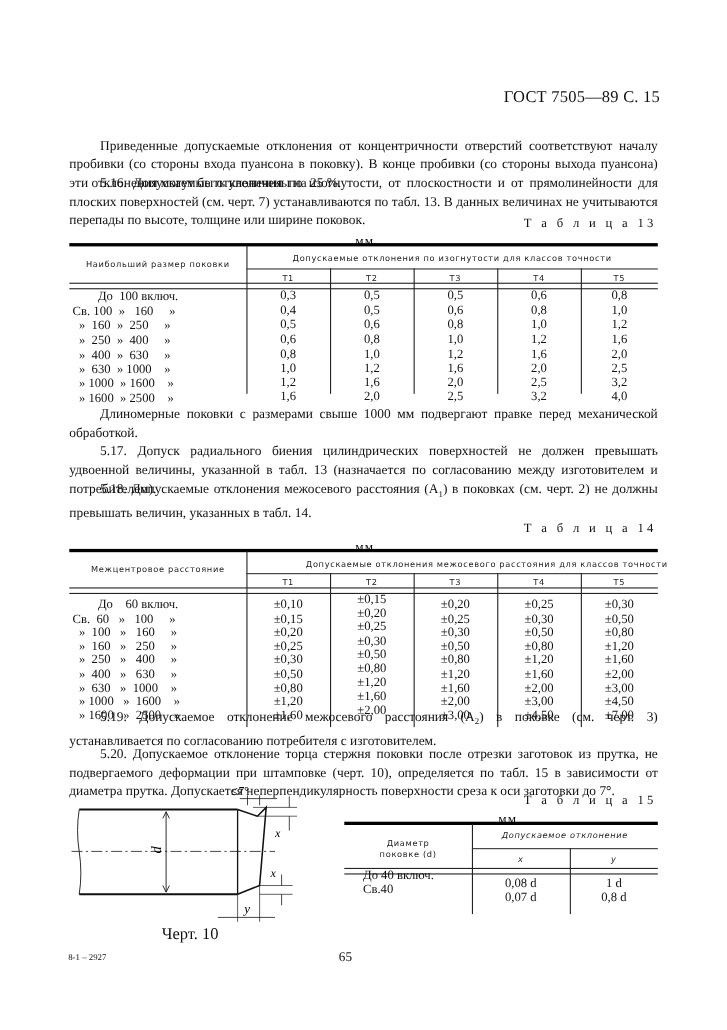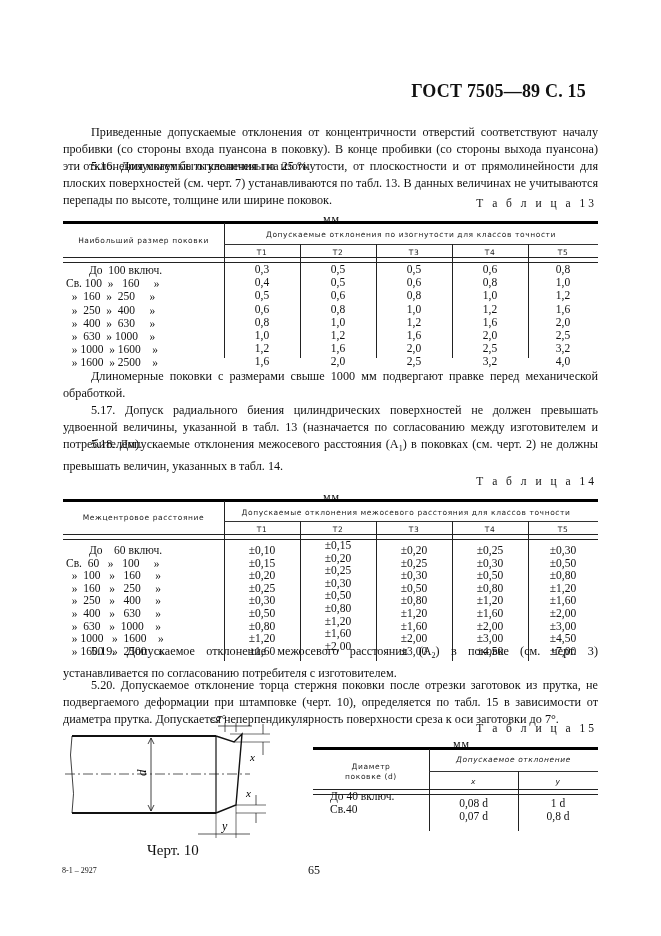--- a/index.html
+++ b/index.html
@@ -1,19 +1,19 @@
 <!DOCTYPE html>
 <html><head>
   <meta charset="utf-8">
   <style>
     html, body { margin:0; padding:0; background:#fff; }
     body { width:661px; height:936px; position:relative; overflow:hidden;
            font-family:"Liberation Serif", serif; color:#111; }
     .abs { position:absolute; }
-    .header { right:75px; top:81px; font-weight:bold; font-size:18px; letter-spacing:0.2px; }
+    .header { right:61px; top:81px; font-weight:normal; font-size:15px; letter-spacing:0.2px; }
     .para { left:63px; width:535px; font-size:12.2px; line-height:17.2px; text-align:justify; }
     .para .ind { display:inline-block; width:28px; }
     .tlabel { right:64px; font-size:11.5px; letter-spacing:3px; }
     .unit { font-size:12px; letter-spacing:1px; }
     .topline { position:absolute; height:3px; background:#000; }
     .hline { position:absolute; height:1px; background:#333; }
     .dline { position:absolute; height:4px; border-top:1px solid #222; border-bottom:1px solid #222; }
     .vline { position:absolute; width:1px; background:#222; }
     .cell { position:absolute; text-align:center; font-size:11.5px; line-height:13.2px; white-space:pre; }
     .rowlbl { position:absolute; font-size:11.5px; line-height:13.2px; white-space:pre; }
@@ -124,21 +124,21 @@
   <div class="topline" style="left:63px; top:499px; width:535px;"></div>
   <div class="vline" style="left:224px; top:501px; height:160px;"></div>
   <div class="hline" style="left:224px; top:521px; width:374px;"></div>
   <div class="dline" style="left:63px; top:534px; width:535px;"></div>
   <div class="vline" style="left:300px; top:521px; height:140px;"></div>
   <div class="vline" style="left:376px; top:521px; height:140px;"></div>
   <div class="vline" style="left:452px; top:521px; height:140px;"></div>
   <div class="vline" style="left:528px; top:521px; height:140px;"></div>
 
   <div class="hdrtxt" style="left:63px; top:513px; width:161px;">Межцентровое расстояние</div>
-  <div class="hdrtxt" style="left:219px; top:508px; width:374px;">Допускаемые  отклонения межосевого расстояния для классов точности</div>
+  <div class="hdrtxt" style="left:233px; top:508px; width:374px;text-align:right;">Допускаемые  отклонения межосевого расстояния для классов точности</div>
   <div class="hdrtxt" style="left:224px; top:525px; width:76px;">Т1</div>
   <div class="hdrtxt" style="left:300px; top:525px; width:76px;">Т2</div>
   <div class="hdrtxt" style="left:376px; top:525px; width:76px;">Т3</div>
   <div class="hdrtxt" style="left:452px; top:525px; width:76px;">Т4</div>
   <div class="hdrtxt" style="left:528px; top:525px; width:70px;">Т5</div>
 
   <div class="rowlbl" style="left:66px; top:544px; line-height:12.6px;">        До    60 включ.
 Св.  60   »   100     »
   »  100   »   160     »
   »  160   »   250     »

